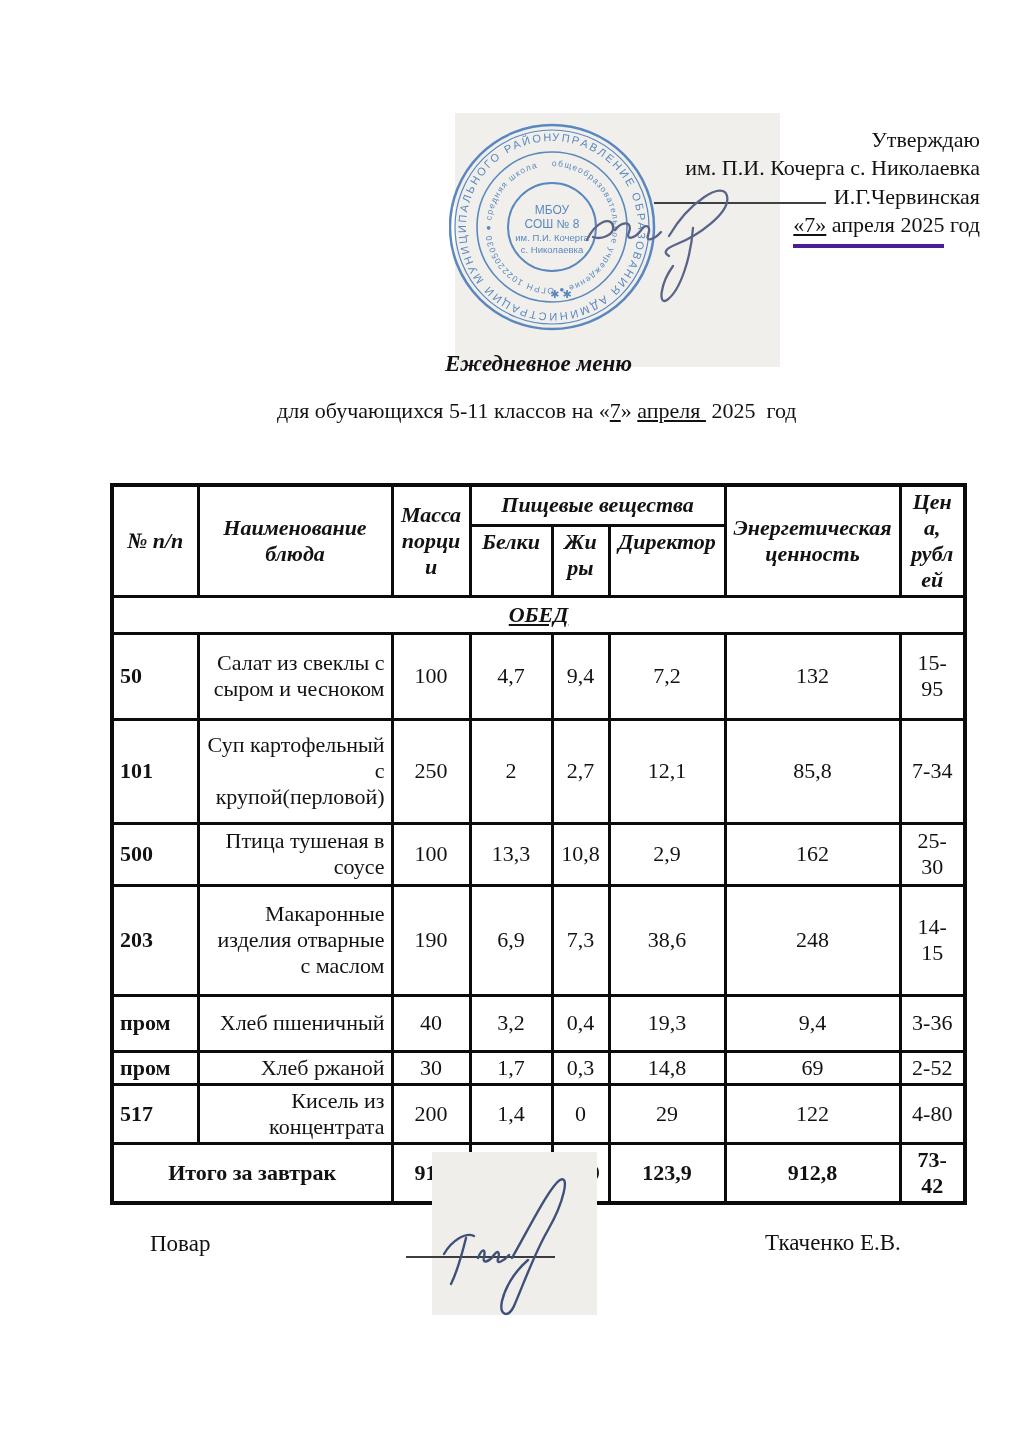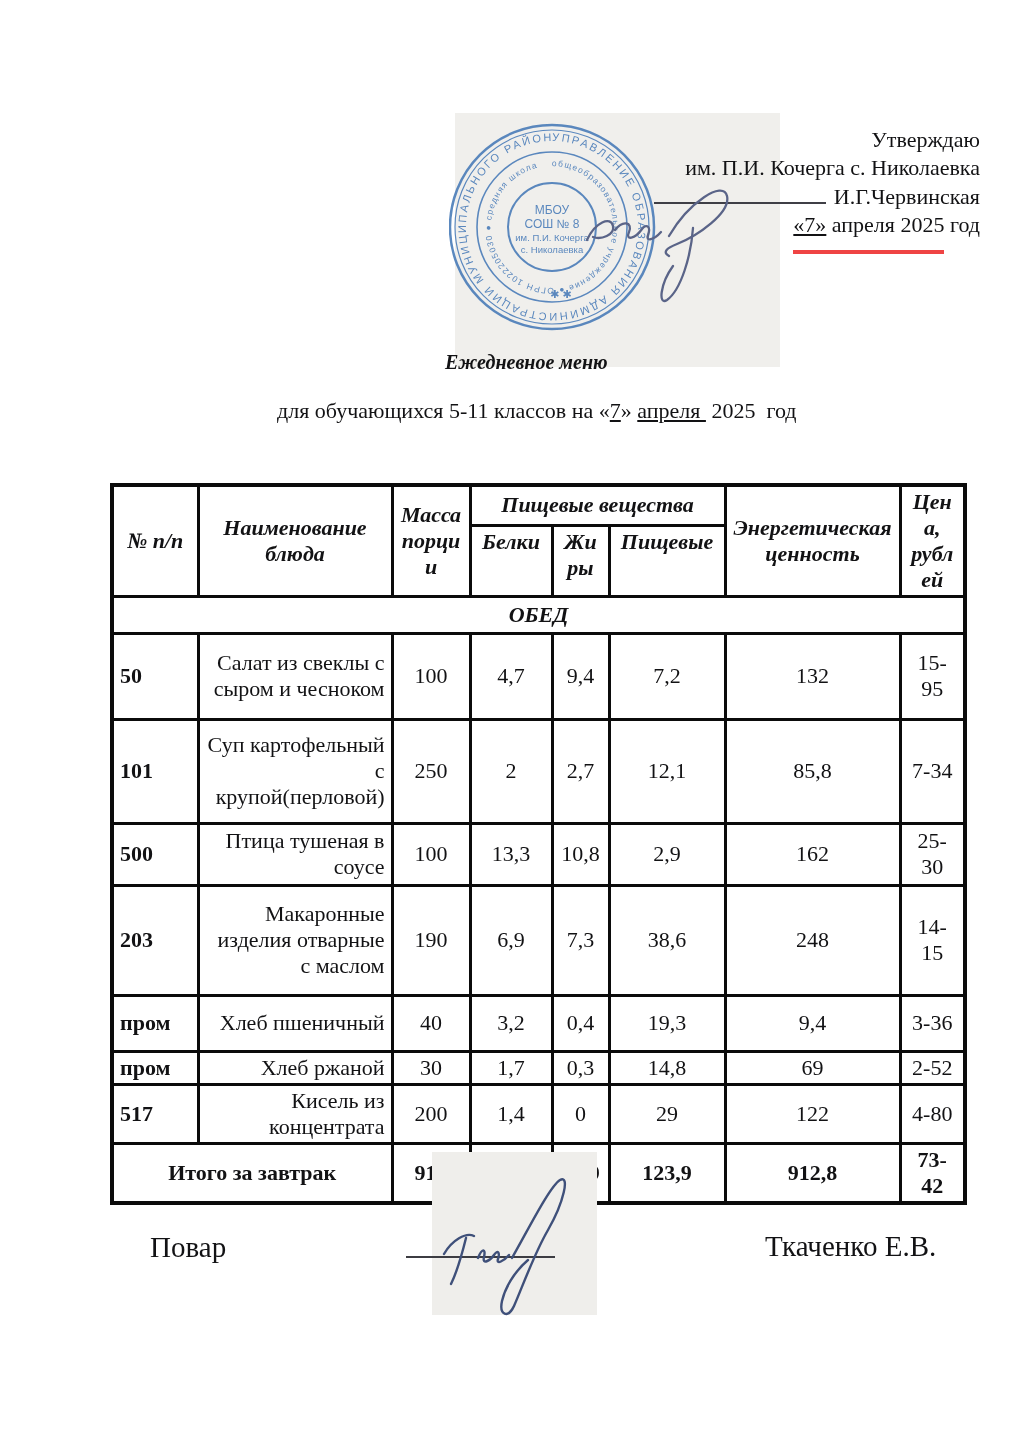--- a/index.html
+++ b/index.html
@@ -15,49 +15,49 @@
 
   
   .approval{
     left:520px;top:126px;width:460px;text-align:right;
     font-size:22px;line-height:28px;white-space:nowrap;
   }
   .sig-blank{
     display:inline-block;width:172px;height:20px;
     border-bottom:2px solid #3f3f46;vertical-align:baseline;margin-right:8px;
   }
-  .date-thick{border-bottom:4px solid #ef4444;padding-bottom:13px;}
+  .date-thick{border-bottom:4px solid #4c1d95;padding-bottom:7px;}
   .u-day{text-decoration:underline;}
 
   
-  .doc-title{left:445px;top:351px;font-size:20px;font-weight:bold;font-style:italic;}
+  .doc-title{left:445px;top:351px;font-size:23px;font-weight:bold;font-style:italic;}
   .doc-subtitle{left:257px;top:398px;font-size:22px;margin-left:20px;}
   .doc-subtitle .u{text-decoration:underline;}
   .pre{white-space:pre;}
 
   
   table.menu{
     position:absolute;left:110px;top:483px;width:853px;
     border-collapse:collapse;table-layout:fixed;
     font-size:22px;line-height:1.18;
   }
   table.menu td,table.menu th{
     border:3px solid #0b0b0b;padding:2px 6px;vertical-align:middle;
     background:#ffffff;overflow:hidden;
   }
   table.menu{border:4px solid #0b0b0b;}
   th.hdr{font-weight:bold;font-style:italic;text-align:center;overflow-wrap:anywhere;padding:2px 4px;}
   td.num{font-weight:bold;}
   td.dish{text-align:right;padding:2px 12px;overflow-wrap:break-word;}
   td.val{text-align:center;}
-  tr.section-row td{font-weight:bold;font-style:italic;text-align:center;height:30px;}
+  tr.section-row td{font-weight:bold;font-style:italic;text-align:center;height:30px;text-decoration:underline;}
   tr.total-row td{font-weight:bold;text-align:center;height:30px;}
 
   
-  .footer-text{font-size:29px;}
+  .footer-text{font-size:23px;}
   .sig-underline{background:#3c3c42;height:2px;}
 
   svg{display:block;}
 </style>
 </head>
 <body>
 
 <div class="abs scan-patch" style="left:455px;top:113px;width:325px;height:254px;"></div>
 
 <svg class="abs" style="left:449px;top:118px;opacity:.92;" width="212" height="218" viewBox="0 0 212 218">
@@ -127,21 +127,21 @@
     <th class="hdr" rowspan="2">№ п/п</th>
     <th class="hdr" rowspan="2">Наименование блюда</th>
     <th class="hdr" rowspan="2">Масса порции</th>
     <th class="hdr" colspan="3">Пищевые вещества</th>
     <th class="hdr" rowspan="2">Энергетическая ценность</th>
     <th class="hdr" rowspan="2">Цена, рублей</th>
   </tr>
   <tr style="height:53px">
     <th class="hdr" style="vertical-align:top">Белки</th>
     <th class="hdr" style="vertical-align:top">Жиры</th>
-    <th class="hdr" style="vertical-align:top">Пищевые</th>
+    <th class="hdr" style="vertical-align:top">Директор</th>
   </tr>
 
   <tr class="section-row">
     <td colspan="8">ОБЕД</td>
   </tr>
 
   <tr style="height:86px">
     <td class="num">50</td>
     <td class="dish">Салат из свеклы с сыром и чесноком</td>
     <td class="val">100</td>

